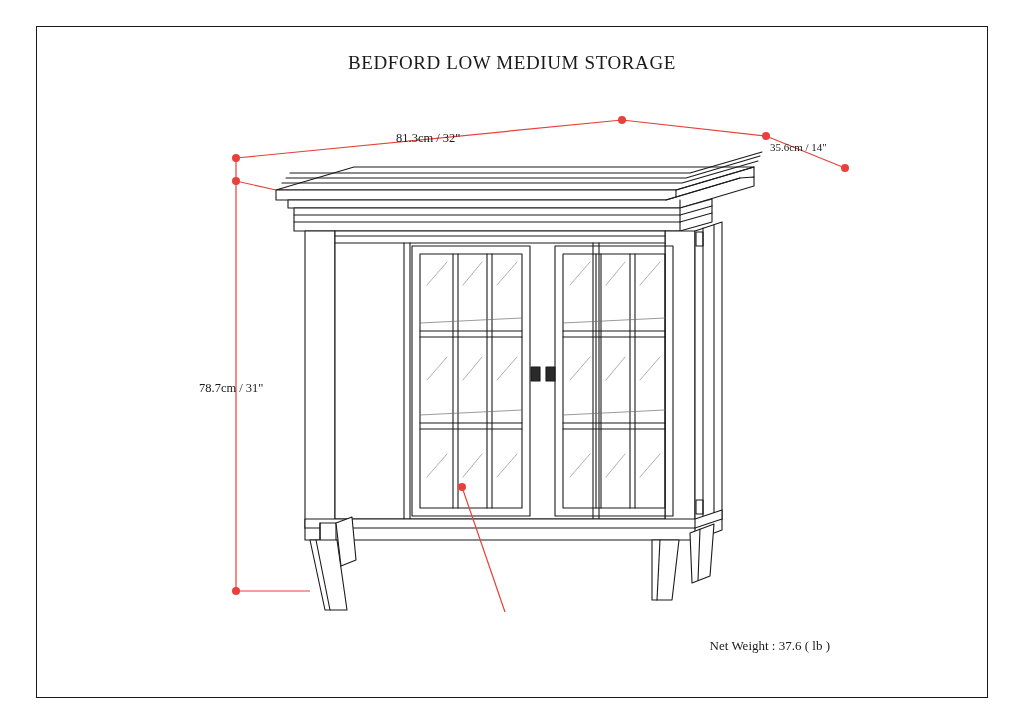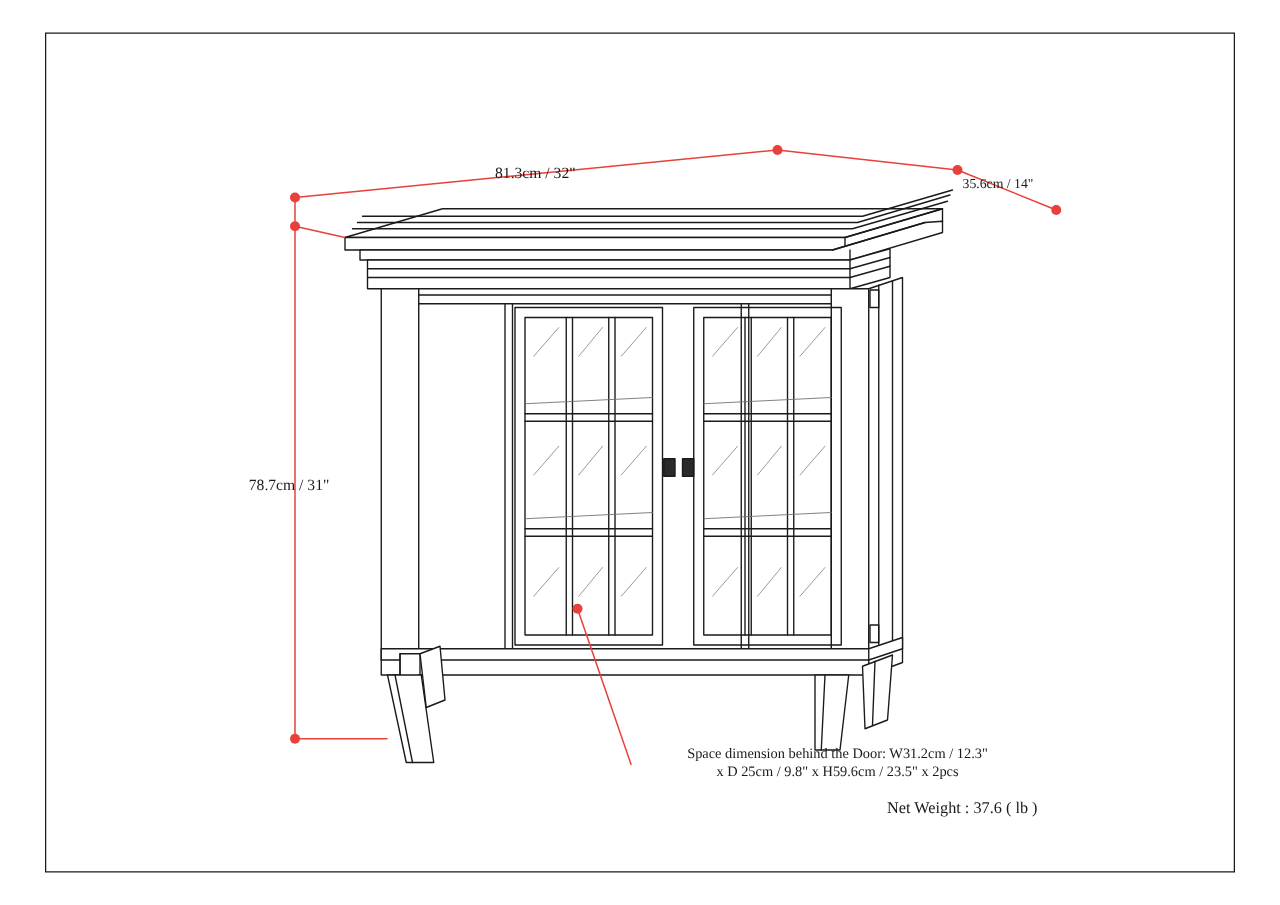--- a/index.html
+++ b/index.html
@@ -83,20 +83,21 @@
     text-align: right;
   }
 </style>
 </head>
 <body>
 
 <div id="page">
 
   <div id="frame"></div>
 
+  <div id="title">BEDFORD LOW MEDIUM STORAGE</div>
 
   <svg class="layer" viewBox="0 0 1024 724">
     <g fill="none" stroke="#1a1a1a" stroke-width="1.1" stroke-linejoin="round" stroke-linecap="round">
 
       <polygon points="276,190 676,190 754,167 354,167" fill="#ffffff"></polygon>
       <polygon points="276,190 676,190 676,200 276,200" fill="#ffffff"></polygon>
       <polyline points="676,190 754,167 754,177 676,200"></polyline>
       <polyline points="282,183 682,183 758,161"></polyline>
       <polyline points="286,178 686,178 760,156"></polyline>
       <polyline points="290,173 690,173 762,152"></polyline>
@@ -242,20 +243,16 @@
       <circle cx="845" cy="168" r="4"></circle>
       <circle cx="236" cy="591" r="4"></circle>
       <circle cx="462" cy="487" r="4"></circle>
     </g>
   </svg>
 
   <div class="dim-label" id="dim-width">81.3cm / 32"</div>
   <div class="dim-label" id="dim-depth">35.6cm / 14"</div>
   <div class="dim-label" id="dim-height">78.7cm / 31"</div>
 
-  <div id="note-block">
-    <div>Space dimension behind the Door: W31.2cm / 12.3"</div>
-    <div>x D 25cm / 9.8" x H59.6cm / 23.5" x 2pcs</div>
-  </div>
 
   <div id="weight-line">Net Weight : 37.6 ( lb )</div>
 
 </div>
 
 </body></html>

